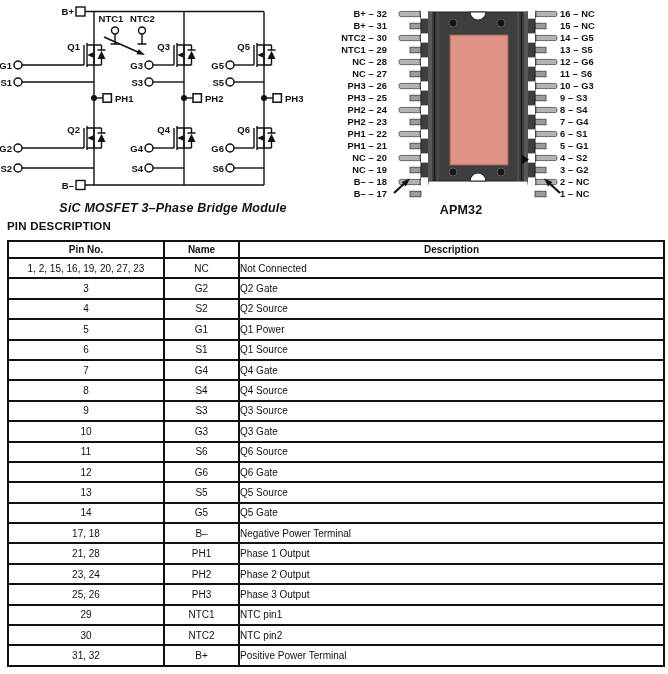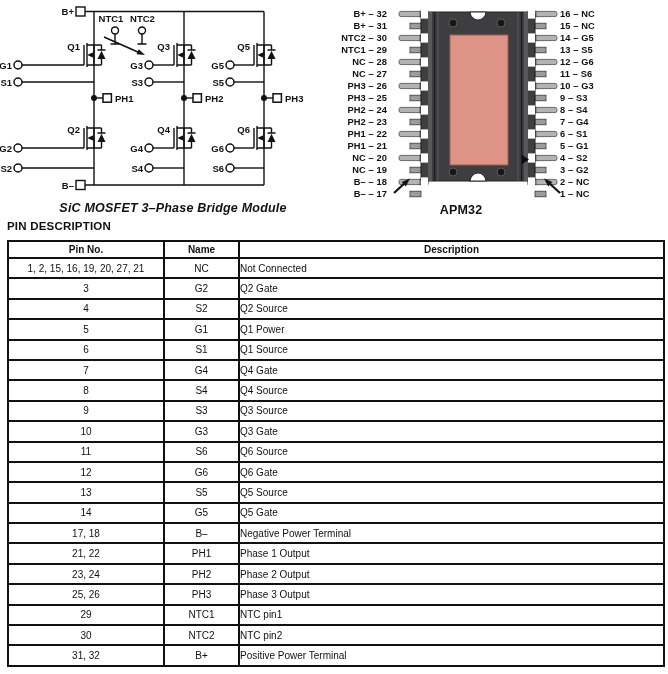--- a/index.html
+++ b/index.html
@@ -279,21 +279,21 @@
       </colgroup>
     <thead>
       <tr>
         <th>Pin No.</th>
         <th>Name</th>
         <th>Description</th>
       </tr>
     </thead>
     <tbody id="pin-table-body">
         <tr>
-          <td>1, 2, 15, 16, 19, 20, 27, 21</td>
+          <td>1, 2, 15, 16, 19, 20, 27, 23</td>
           <td>NC</td>
           <td class="desc">Not Connected</td>
         </tr>
         <tr>
           <td>3</td>
           <td>G2</td>
           <td class="desc">Q2 Gate</td>
         </tr>
         <tr>
           <td>4</td>
@@ -349,21 +349,21 @@
           <td>14</td>
           <td>G5</td>
           <td class="desc">Q5 Gate</td>
         </tr>
         <tr>
           <td>17, 18</td>
           <td>B–</td>
           <td class="desc">Negative Power Terminal</td>
         </tr>
         <tr>
-          <td>21, 22</td>
+          <td>21, 28</td>
           <td>PH1</td>
           <td class="desc">Phase 1 Output</td>
         </tr>
         <tr>
           <td>23, 24</td>
           <td>PH2</td>
           <td class="desc">Phase 2 Output</td>
         </tr>
         <tr>
           <td>25, 26</td>

